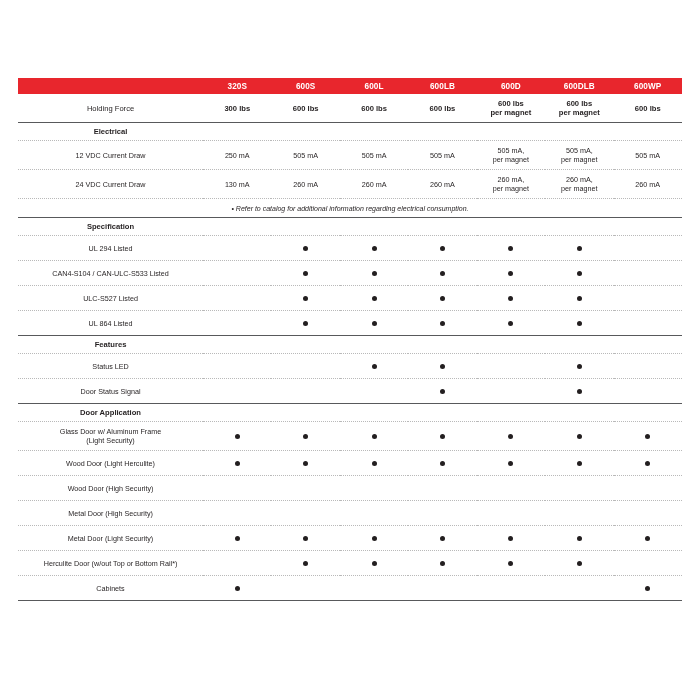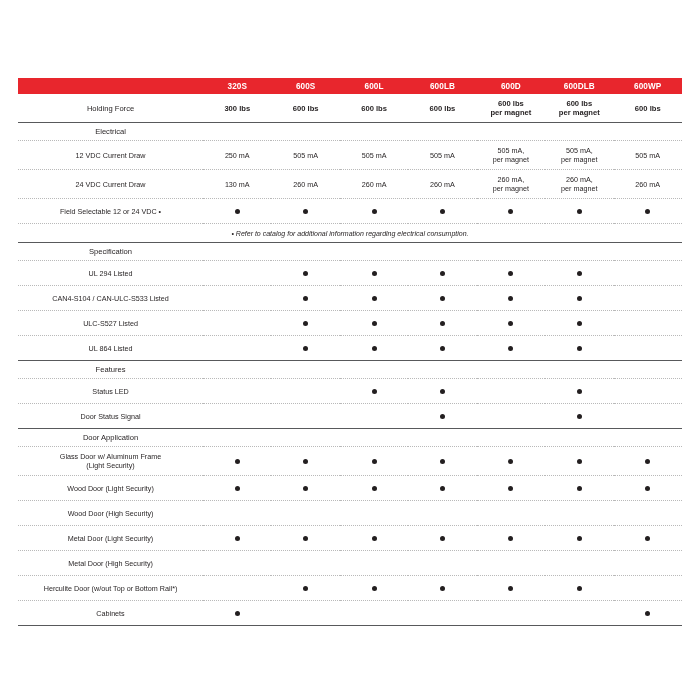--- a/index.html
+++ b/index.html
@@ -55,21 +55,21 @@
   tr.data-row.tall td { height: 28px; }
 
   tr.bold-row td {
     font-weight: bold;
     font-size: 7.6px;
   }
 
   
   tr.section-row td {
     font-size: 7.6px;
-    font-weight: normal;
+    font-weight: bold;
     color: #231f20;
     height: 17px;
     border-top: 1.5px solid #58595b;
     border-bottom: 1px dotted #b9b9b9;
     background: #ffffff;
   }
 
   .two-line { line-height: 1.25; }
 
   .dot {
@@ -150,30 +150,20 @@
         <tr class="data-row tall">
           <td class="col-label">24 VDC Current Draw</td>
           <td class="col-data">130 mA</td>
           <td class="col-data">260 mA</td>
           <td class="col-data">260 mA</td>
           <td class="col-data">260 mA</td>
           <td class="col-data two-line">260 mA,<br>per magnet</td>
           <td class="col-data two-line">260 mA,<br>per magnet</td>
           <td class="col-data">260 mA</td>
         </tr>
-        <tr class="data-row">
-          <td class="col-label">Field Selectable 12 or 24 VDC •</td>
-          <td class="col-data"><span class="dot"></span></td>
-          <td class="col-data"><span class="dot"></span></td>
-          <td class="col-data"><span class="dot"></span></td>
-          <td class="col-data"><span class="dot"></span></td>
-          <td class="col-data"><span class="dot"></span></td>
-          <td class="col-data"><span class="dot"></span></td>
-          <td class="col-data"><span class="dot"></span></td>
-        </tr>
         <tr class="note-row">
           <td colspan="8">• Refer to catalog for additional information regarding electrical consumption.</td>
         </tr>
         <tr class="section-row">
           <td class="col-label">Specification</td>
           <td class="col-data"></td>
           <td class="col-data"></td>
           <td class="col-data"></td>
           <td class="col-data"></td>
           <td class="col-data"></td>
@@ -264,58 +254,58 @@
           <td class="col-label two-line">Glass Door w/ Aluminum Frame<br>(Light Security)</td>
           <td class="col-data"><span class="dot"></span></td>
           <td class="col-data"><span class="dot"></span></td>
           <td class="col-data"><span class="dot"></span></td>
           <td class="col-data"><span class="dot"></span></td>
           <td class="col-data"><span class="dot"></span></td>
           <td class="col-data"><span class="dot"></span></td>
           <td class="col-data"><span class="dot"></span></td>
         </tr>
         <tr class="data-row">
-          <td class="col-label">Wood Door (Light Security)</td>
+          <td class="col-label">Wood Door (Light Herculite)</td>
           <td class="col-data"><span class="dot"></span></td>
           <td class="col-data"><span class="dot"></span></td>
           <td class="col-data"><span class="dot"></span></td>
           <td class="col-data"><span class="dot"></span></td>
           <td class="col-data"><span class="dot"></span></td>
           <td class="col-data"><span class="dot"></span></td>
           <td class="col-data"><span class="dot"></span></td>
         </tr>
         <tr class="data-row">
           <td class="col-label">Wood Door (High Security)</td>
           <td class="col-data"></td>
           <td class="col-data"></td>
           <td class="col-data"></td>
           <td class="col-data"></td>
           <td class="col-data"></td>
           <td class="col-data"></td>
           <td class="col-data"></td>
         </tr>
         <tr class="data-row">
+          <td class="col-label">Metal Door (High Security)</td>
+          <td class="col-data"></td>
+          <td class="col-data"></td>
+          <td class="col-data"></td>
+          <td class="col-data"></td>
+          <td class="col-data"></td>
+          <td class="col-data"></td>
+          <td class="col-data"></td>
+        </tr>
+        <tr class="data-row">
           <td class="col-label">Metal Door (Light Security)</td>
           <td class="col-data"><span class="dot"></span></td>
           <td class="col-data"><span class="dot"></span></td>
           <td class="col-data"><span class="dot"></span></td>
           <td class="col-data"><span class="dot"></span></td>
           <td class="col-data"><span class="dot"></span></td>
           <td class="col-data"><span class="dot"></span></td>
           <td class="col-data"><span class="dot"></span></td>
-        </tr>
-        <tr class="data-row">
-          <td class="col-label">Metal Door (High Security)</td>
-          <td class="col-data"></td>
-          <td class="col-data"></td>
-          <td class="col-data"></td>
-          <td class="col-data"></td>
-          <td class="col-data"></td>
-          <td class="col-data"></td>
-          <td class="col-data"></td>
         </tr>
         <tr class="data-row">
           <td class="col-label">Herculite Door (w/out Top or Bottom Rail*)</td>
           <td class="col-data"></td>
           <td class="col-data"><span class="dot"></span></td>
           <td class="col-data"><span class="dot"></span></td>
           <td class="col-data"><span class="dot"></span></td>
           <td class="col-data"><span class="dot"></span></td>
           <td class="col-data"><span class="dot"></span></td>
           <td class="col-data"></td>

